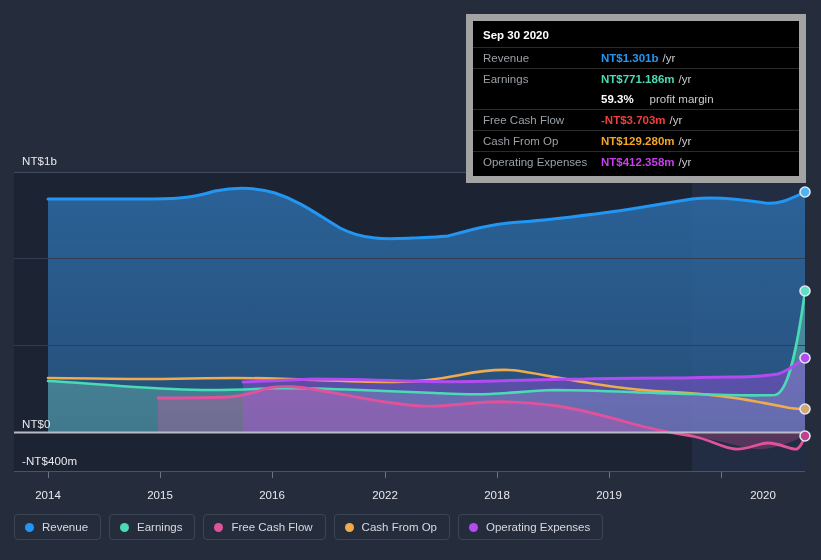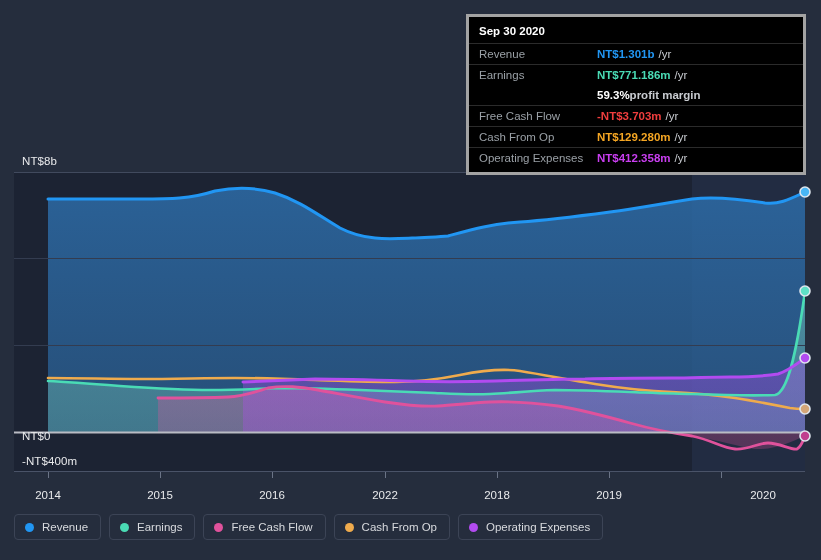--- a/index.html
+++ b/index.html
@@ -18,40 +18,40 @@
 
   
   .axis-label{
     position:absolute;
     color:#e9eaec;
     font-size:11.5px;
     letter-spacing:.1px;
     white-space:nowrap;
   }
   .y-lab-1b{left:22px;top:155px;}
-  .y-lab-0{left:22px;top:430px;}
+  .y-lab-0{left:22px;top:418px;}
   .y-lab-neg{left:22px;top:455px;}
 
   .x-labels{position:absolute;left:0;top:481px;width:821px;height:18px;}
   .x-lab{
     position:absolute;
     color:#e9eaec;
     font-size:11.5px;
     transform:translateX(-50%);
     white-space:nowrap;
     margin-top:8px;
   }
 
   
   .tooltip{
     position:absolute;
     left:466px;top:14px;
     width:340px;
     background:#000000;
-    border:3px solid #a3a3a3;
+    border:7px solid #a3a3a3;
     box-sizing:border-box;
     padding:6px 0 4px 0;
     z-index:40;
   }
   .tt-title{
     color:#ffffff;
     font-size:11.5px;
     font-weight:bold;
     padding:2px 10px 6px 10px;
   }
@@ -65,21 +65,21 @@
   }
   .tt-row.no-rule{border-top:none;}
   .tt-label{
     color:#9aa0a6;
     width:118px;
     flex:0 0 118px;
     white-space:nowrap;
   }
   .tt-val{font-weight:bold;white-space:nowrap;}
   .tt-unit{color:#c8cbd0;font-weight:normal;margin-left:4px;text-align:center;}
-  .tt-sub{color:#c8cbd0;font-weight:bold;margin-left:0;}
+  .tt-sub{color:#c8cbd0;font-weight:normal;margin-left:16px;}
 
   
   .legend{
     position:absolute;
     left:14px;top:514px;
     display:flex;
     gap:8px;
     align-items:center;
   }
   .legend-item{
@@ -215,21 +215,21 @@
       <line x1="48.5" y1="472" x2="48.5" y2="478"></line>
       <line x1="160.5" y1="472" x2="160.5" y2="478"></line>
       <line x1="272.5" y1="472" x2="272.5" y2="478"></line>
       <line x1="385.5" y1="472" x2="385.5" y2="478"></line>
       <line x1="497.5" y1="472" x2="497.5" y2="478"></line>
       <line x1="609.5" y1="472" x2="609.5" y2="478"></line>
       <line x1="721.5" y1="472" x2="721.5" y2="478"></line>
     </g>
   </svg>
 
-  <div class="axis-label y-lab-1b">NT$8b</div>
+  <div class="axis-label y-lab-1b">NT$1b</div>
   <div class="axis-label y-lab-0">NT$0</div>
   <div class="axis-label y-lab-neg">-NT$400m</div>
 
   <div class="x-labels">
     <div class="x-lab" style="left:48px">2014</div>
     <div class="x-lab" style="left:160px">2015</div>
     <div class="x-lab" style="left:272px">2016</div>
     <div class="x-lab" style="left:385px">2022</div>
     <div class="x-lab" style="left:497px">2018</div>
     <div class="x-lab" style="left:609px">2019</div>

